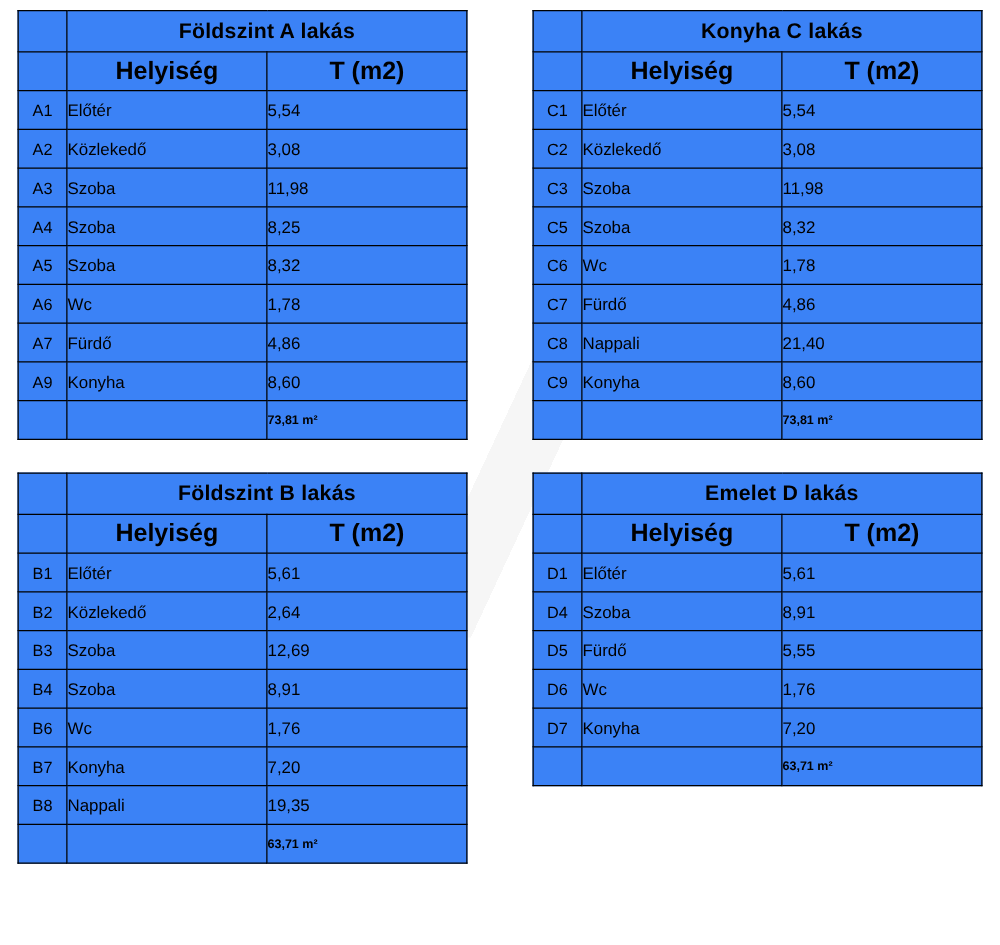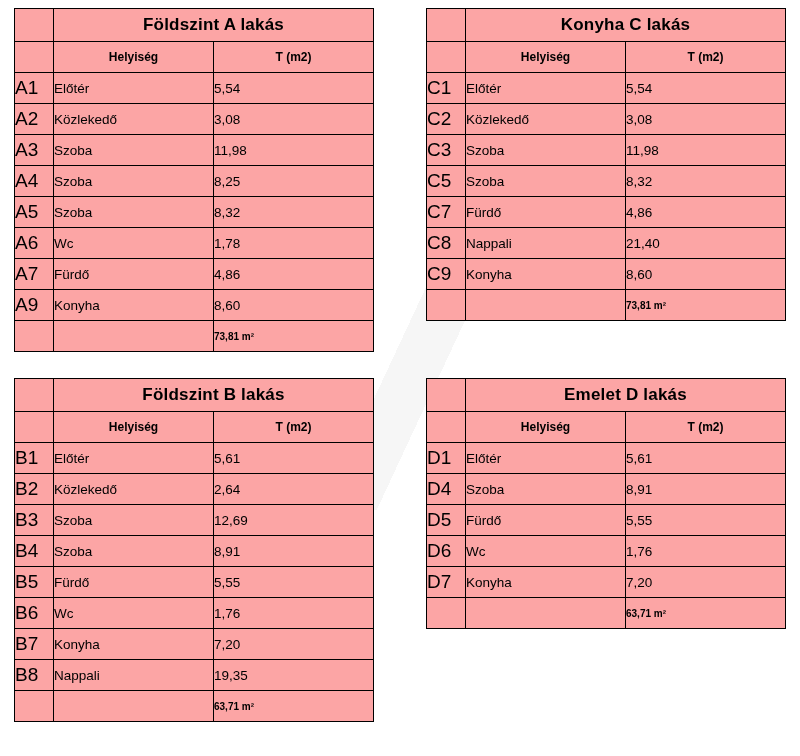--- a/index.html
+++ b/index.html
@@ -45,41 +45,41 @@
 
   .table-block {
     width: 360px;
     box-sizing: border-box;
   }
 
   table.apt {
     border-collapse: collapse;
     width: 100%;
     table-layout: fixed;
-    background: #fca5a5;
+    background: #3b82f6;
   }
 
   table.apt td, table.apt th {
     border: 1.3px solid #000000;
     padding: 0;
     vertical-align: middle;
   }
 
   .cap-cell {
     height: 32px;
     text-align: center;
     font-size: 17px;
     font-weight: bold;
     letter-spacing: .2px;
   }
 
   .hdr-cell {
     height: 30px;
     text-align: center;
-    font-size: 12px;
+    font-size: 20px;
     font-weight: bold;
   }
 
   .hdr-blank {
     width: 38px;
     border-top: none;
     border-left: none;
     border-bottom: none;
   }
 
@@ -87,22 +87,23 @@
   .unit-col { width: 108px; }
 
   .row-cell {
     height: 30px;
     font-size: 13.5px;
     padding-left: 6px;
   }
 
   .code-cell {
     height: 30px;
-    font-size: 19px;
+    font-size: 13px;
     padding-left: 6px;
+    text-align: center;
   }
 
   .total-cell {
     height: 30px;
     font-size: 10px;
     font-weight: bold;
     padding-left: 6px;
   }
 
   .blank-cell {
@@ -202,20 +203,25 @@
               <td class="code-cell code-col">C3</td>
               <td class="row-cell">Szoba</td>
               <td class="row-cell unit-col">11,98</td>
             </tr>
             <tr>
               <td class="code-cell code-col">C5</td>
               <td class="row-cell">Szoba</td>
               <td class="row-cell unit-col">8,32</td>
             </tr>
             <tr>
+              <td class="code-cell code-col">C6</td>
+              <td class="row-cell">Wc</td>
+              <td class="row-cell unit-col">1,78</td>
+            </tr>
+            <tr>
               <td class="code-cell code-col">C7</td>
               <td class="row-cell">Fürdő</td>
               <td class="row-cell unit-col">4,86</td>
             </tr>
             <tr>
               <td class="code-cell code-col">C8</td>
               <td class="row-cell">Nappali</td>
               <td class="row-cell unit-col">21,40</td>
             </tr>
             <tr>
@@ -257,25 +263,20 @@
               <td class="code-cell code-col">B3</td>
               <td class="row-cell">Szoba</td>
               <td class="row-cell unit-col">12,69</td>
             </tr>
             <tr>
               <td class="code-cell code-col">B4</td>
               <td class="row-cell">Szoba</td>
               <td class="row-cell unit-col">8,91</td>
             </tr>
             <tr>
-              <td class="code-cell code-col">B5</td>
-              <td class="row-cell">Fürdő</td>
-              <td class="row-cell unit-col">5,55</td>
-            </tr>
-            <tr>
               <td class="code-cell code-col">B6</td>
               <td class="row-cell">Wc</td>
               <td class="row-cell unit-col">1,76</td>
             </tr>
             <tr>
               <td class="code-cell code-col">B7</td>
               <td class="row-cell">Konyha</td>
               <td class="row-cell unit-col">7,20</td>
             </tr>
             <tr>

